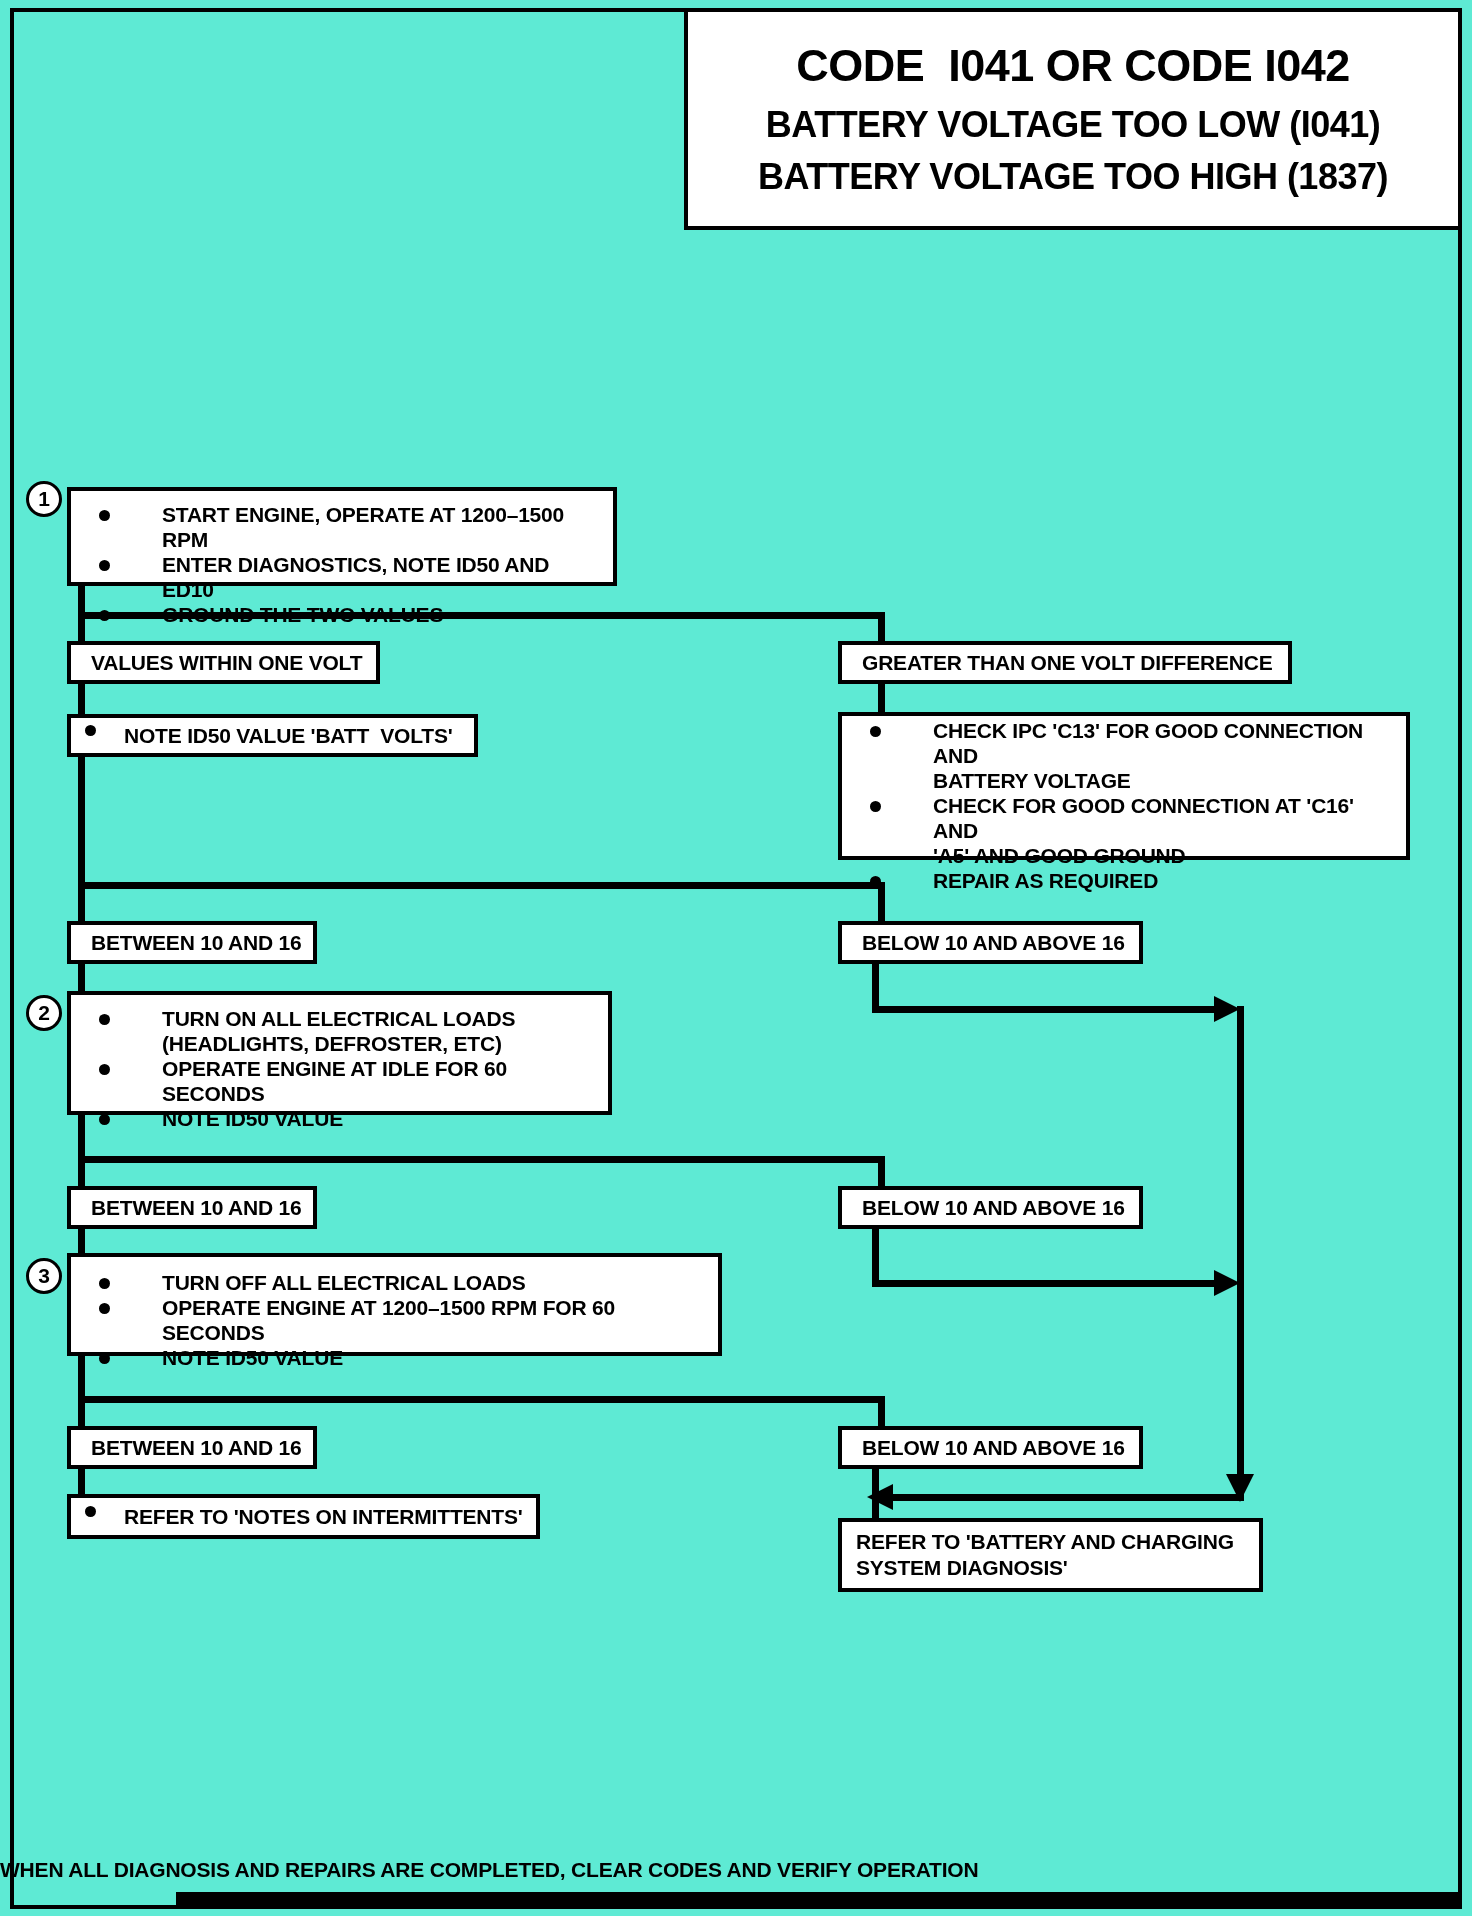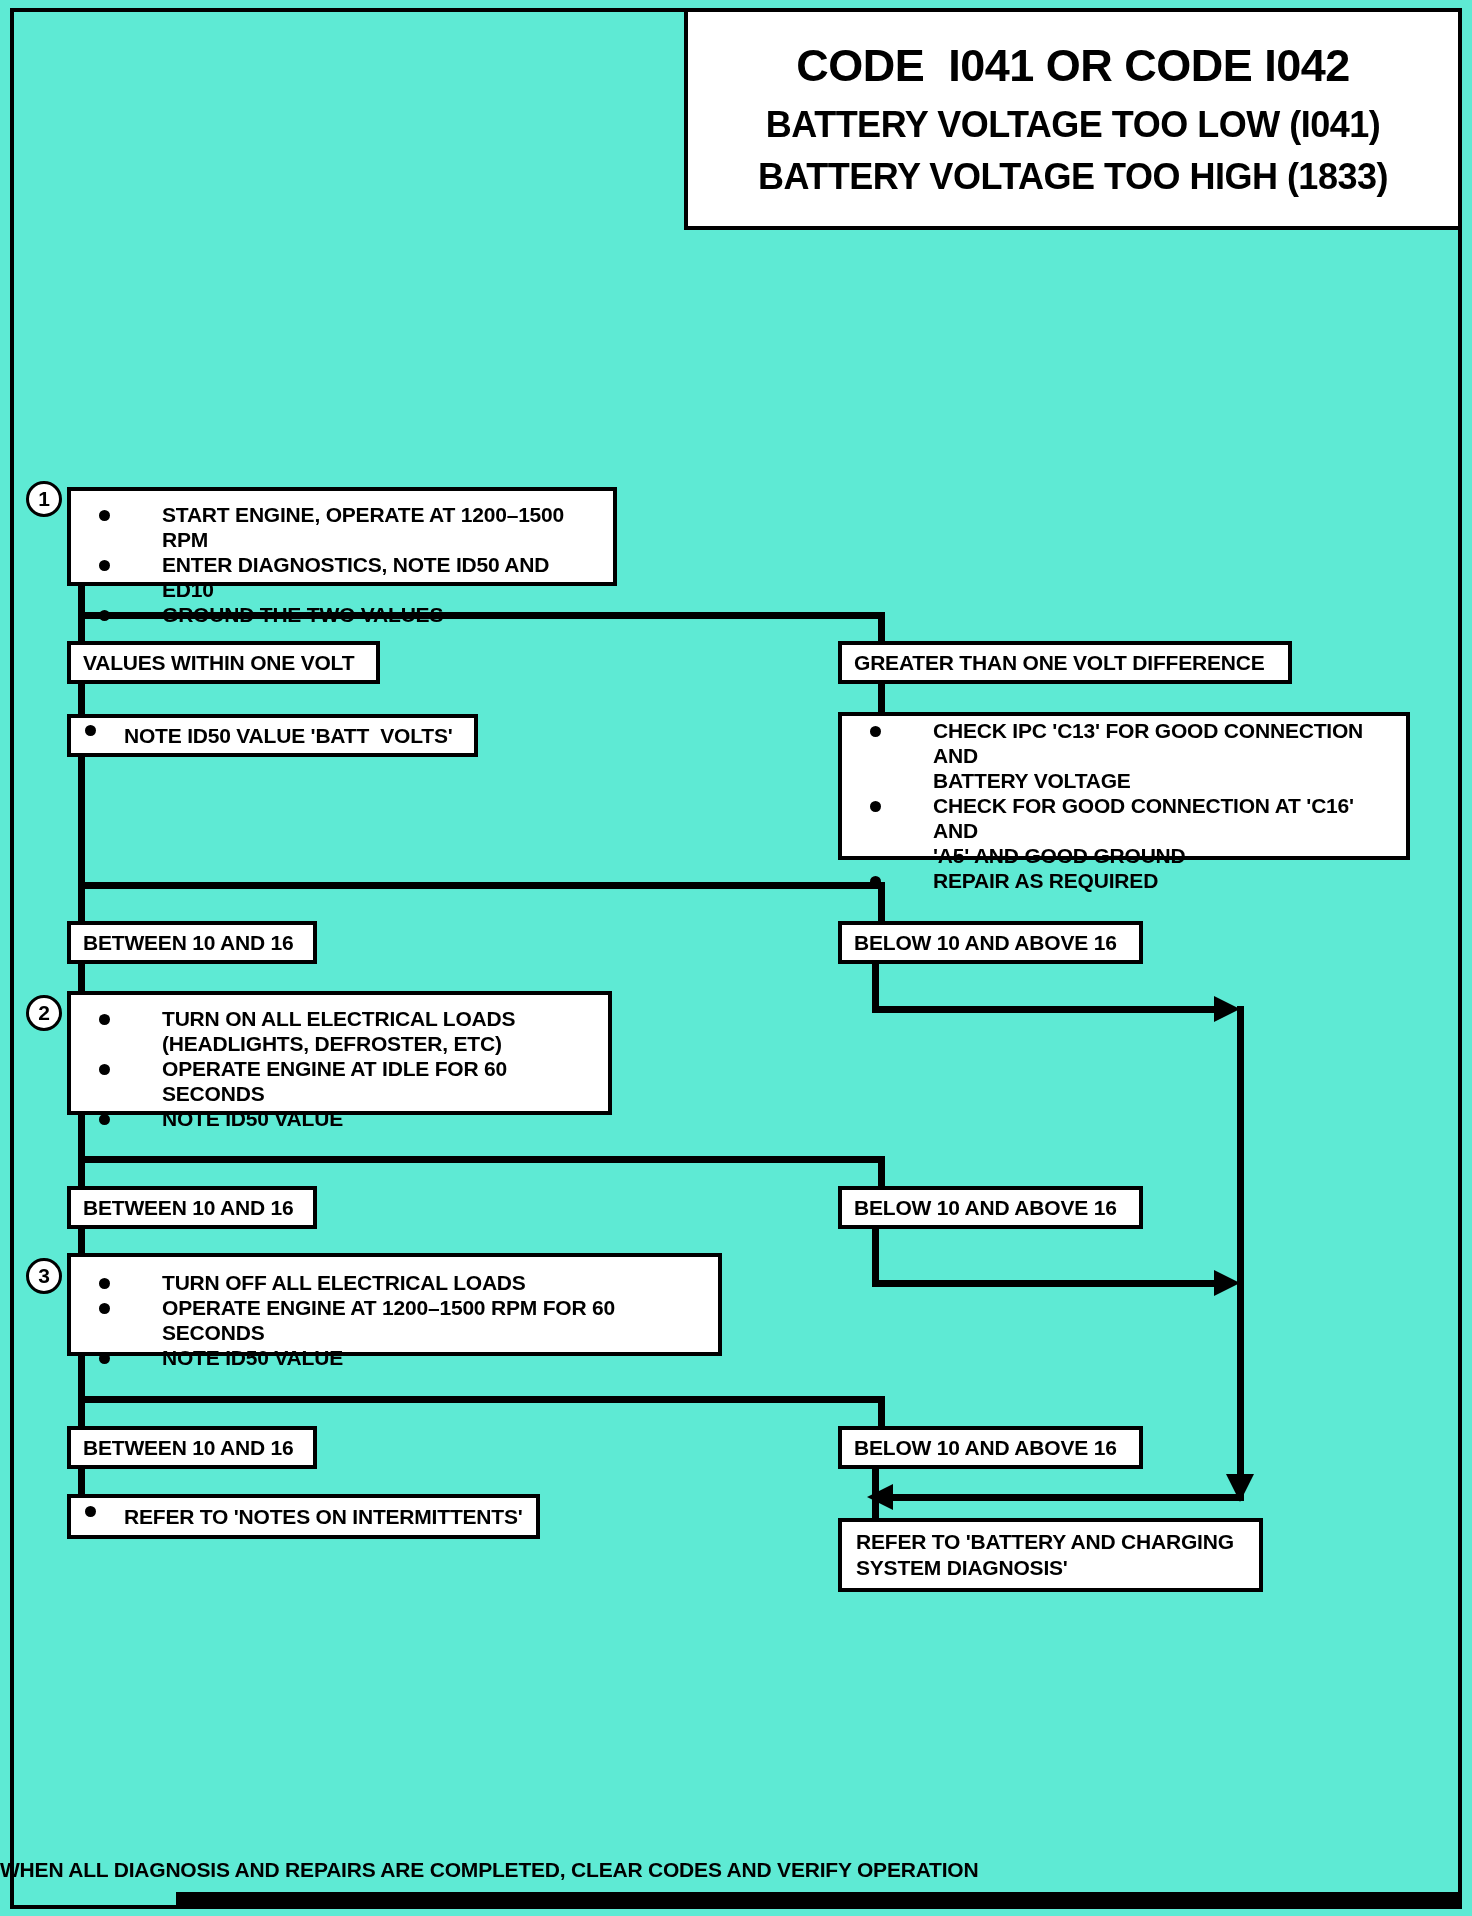--- a/index.html
+++ b/index.html
@@ -17,42 +17,42 @@
   .t1{font-size:45px;font-weight:bold;letter-spacing:-0.5px;white-space:pre-wrap;margin-bottom:12px;}
   .t2{font-size:36px;font-weight:bold;letter-spacing:-0.5px;white-space:pre-wrap;margin-bottom:10px;}
   .t3{font-size:36px;font-weight:bold;letter-spacing:-0.5px;white-space:pre-wrap;}
   .stepbox{padding:11px 8px 8px 0;}
   .bullets{display:flex;flex-direction:column;}
   .bi{display:flex;align-items:flex-start;}
   .dot{flex:none;width:11px;height:11px;border-radius:50%;background:#000;margin:8px 0 0 28px;}
   .bt{font-size:21px;font-weight:bold;line-height:25px;white-space:pre-wrap;margin-left:52px;letter-spacing:-0.2px;}
   .bi.tight .dot{margin-left:14px;}
   .bi.tight .bt{margin-left:28px;}
-  .label{display:flex;align-items:center;padding-left:12px;
+  .label{display:flex;align-items:center;padding-left:20px;
     font-size:21px;font-weight:bold;letter-spacing:-0.2px;white-space:pre-wrap;}
   .plain{display:flex;align-items:center;padding-left:14px;
     font-size:21px;font-weight:bold;line-height:26px;letter-spacing:-0.2px;white-space:pre-wrap;}
   .circle{position:absolute;width:36px;height:36px;border:3px solid #000;border-radius:50%;
     background:#fff;display:flex;align-items:center;justify-content:center;
     font-size:21px;font-weight:bold;z-index:3;box-sizing:border-box;}
   .footer-note{position:absolute;left:0;top:1858px;width:1472px;
     font-size:21px;font-weight:bold;letter-spacing:-0.2px;z-index:2;}
   .footer-bar{position:absolute;left:176px;top:1892px;width:1286px;height:17px;background:#000;z-index:3;}
 </style>
 </head>
 <body>
 
 <div class="page">
 
   <div class="frame"></div>
 
   <div class="box titlebox" style="left:684px;top:8px;width:778px;height:222px;">
     <div class="t1">CODE  I041 OR CODE I042</div>
     <div class="t2">BATTERY VOLTAGE TOO LOW (I041)</div>
-    <div class="t3">BATTERY VOLTAGE TOO HIGH (1833)</div>
+    <div class="t3">BATTERY VOLTAGE TOO HIGH (1837)</div>
   </div>
 
   <div class="line" style="left:78px;top:585px;width:7px;height:909px;"></div>
 
   <div class="line" style="left:78px;top:612px;width:807px;height:7px;"></div>
   <div class="line" style="left:878px;top:612px;width:7px;height:33px;"></div>
   <div class="line" style="left:878px;top:684px;width:7px;height:30px;"></div>
 
   <div class="line" style="left:78px;top:882px;width:807px;height:7px;"></div>
   <div class="line" style="left:878px;top:889px;width:7px;height:34px;"></div>

